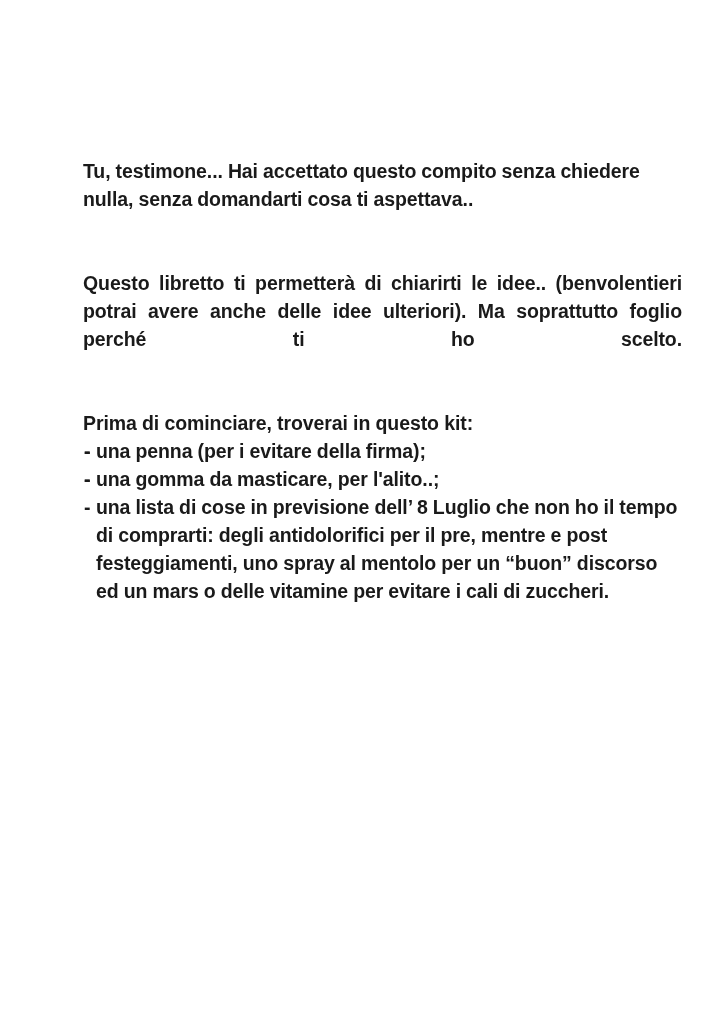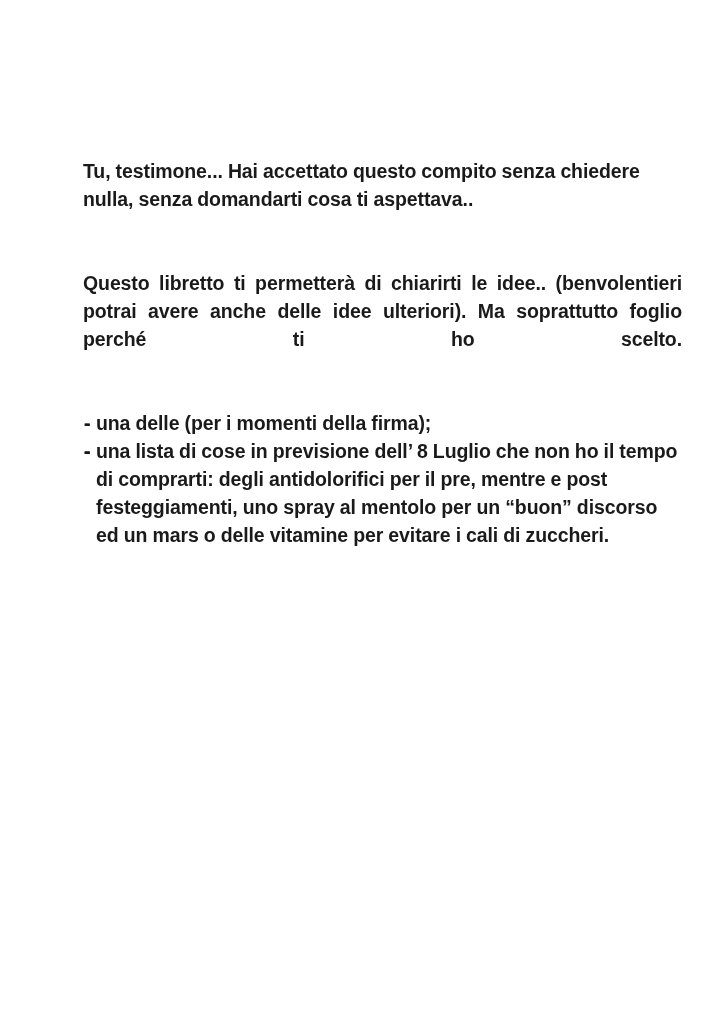--- a/index.html
+++ b/index.html
@@ -88,34 +88,36 @@
 
     <div class="gap"></div>
 
 
     <div class="gap"></div>
 
     <p class="para justify">Questo libretto ti permetterà di chiarirti le idee.. (benvolentieri potrai avere anche delle idee ulteriori). Ma soprattutto foglio perché ti ho scelto.</p>
 
     <div class="gap"></div>
 
+    <p class="intro-line">Prima di cominciare, troverai in questo kit:</p>
 
     <ul class="list">
       <li class="list-item">
         <span class="dash">-</span>
       </li>
       <li class="list-item">
         <span class="dash">-</span>
-        <span>una delle (per i momenti della firma);</span>
+        <span>una penna (per i evitare della firma);</span>
       </li>
       <li class="list-item">
         <span class="dash">-</span>
       </li>
       <li class="list-item">
         <span class="dash">-</span>
+        <span>una gomma da masticare, per l'alito..;</span>
       </li>
       <li class="list-item">
         <span class="dash">-</span>
         <span>una lista di cose in previsione dell’ 8 Luglio che non ho il tempo di comprarti: degli antidolorifici per il pre, mentre e post festeggiamenti, uno spray al mentolo per un “buon” discorso ed un mars o delle vitamine per evitare i cali di zuccheri.</span>
       </li>
     </ul>
 
   </div>
 </div>
 

